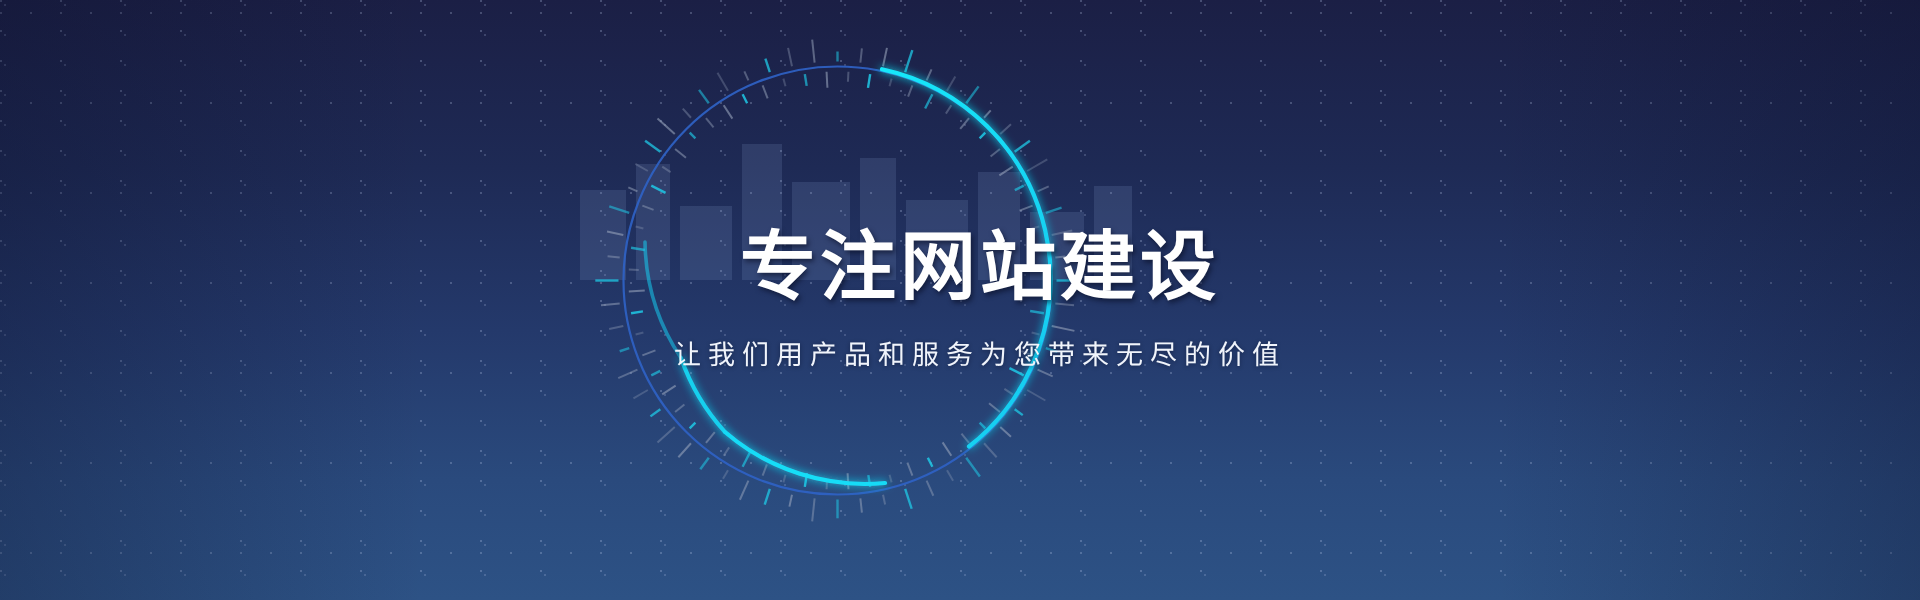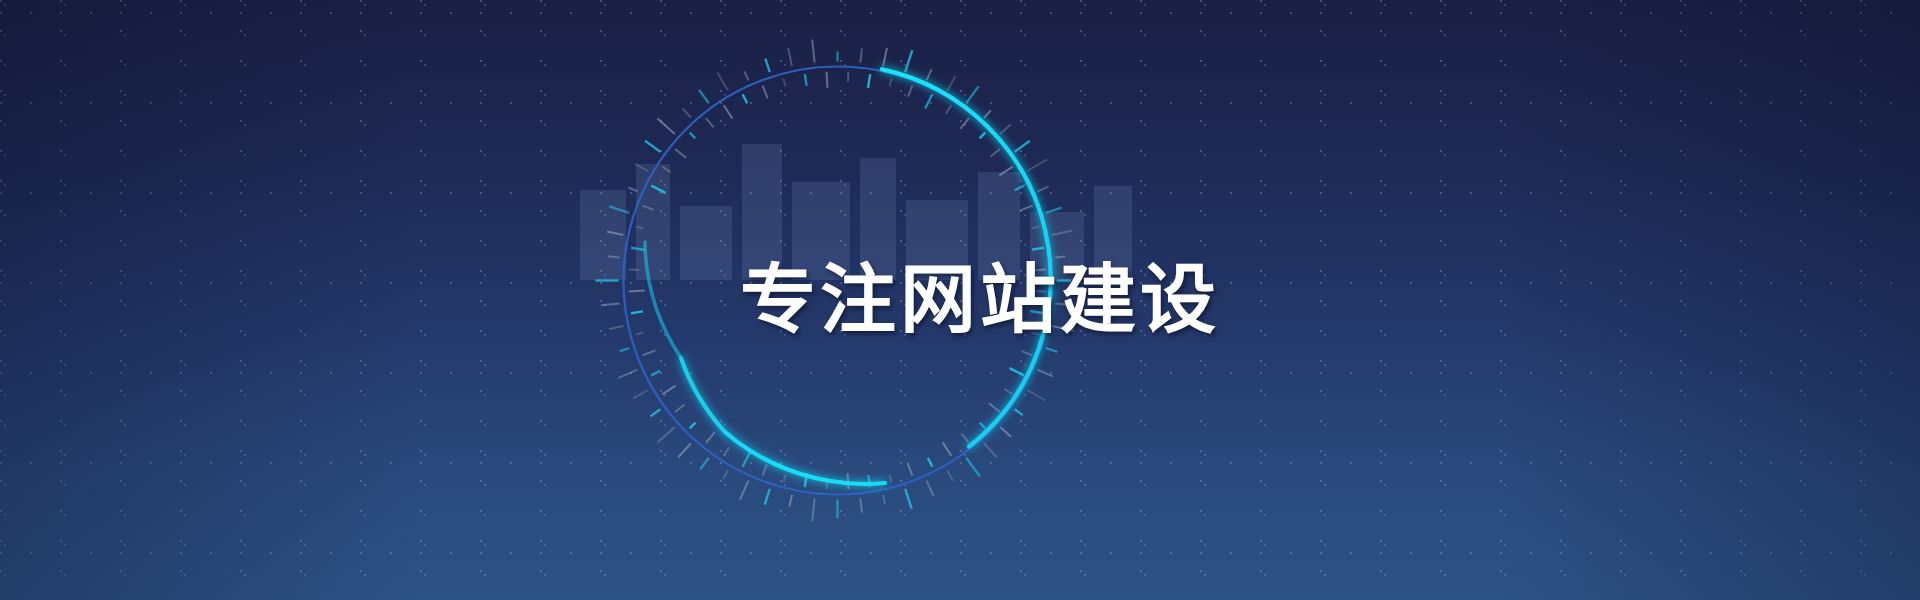--- a/index.html
+++ b/index.html
@@ -311,15 +311,16 @@
                A 214 214 0 0 0 300.0 455.0" fill="none" stroke="url(#cyanGradB)" stroke-width="4.2" stroke-linecap="round" filter="url(#glowSoft)"></path>
       <path d="M 96.0 330.0
                A 214 214 0 0 0 140.0 404.0" fill="none" stroke="#16d8f5" stroke-width="4.0" stroke-linecap="round" filter="url(#glowSoft)" opacity="0.95"></path>
       <path d="M 60.0 214.0
                A 214 214 0 0 0 96.0 330.0" fill="none" stroke="#15cbee" stroke-width="3.6" stroke-linecap="round" opacity="0.55"></path>
     </svg>
   </div>
 
   <div class="textstack">
     <h1 class="headline">专注网站建设</h1>
+    <div class="tagline">让我们用产品和服务为您带来无尽的价值</div>
   </div>
 
 </div>
 
 </body></html>

